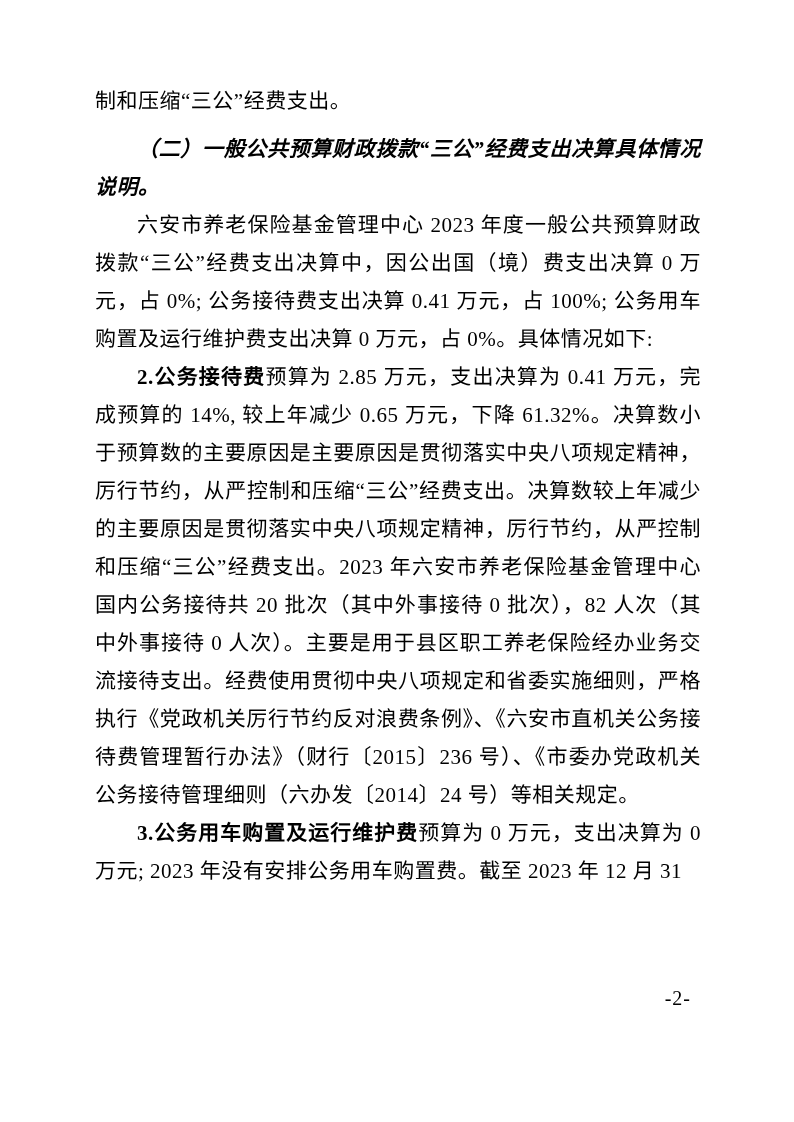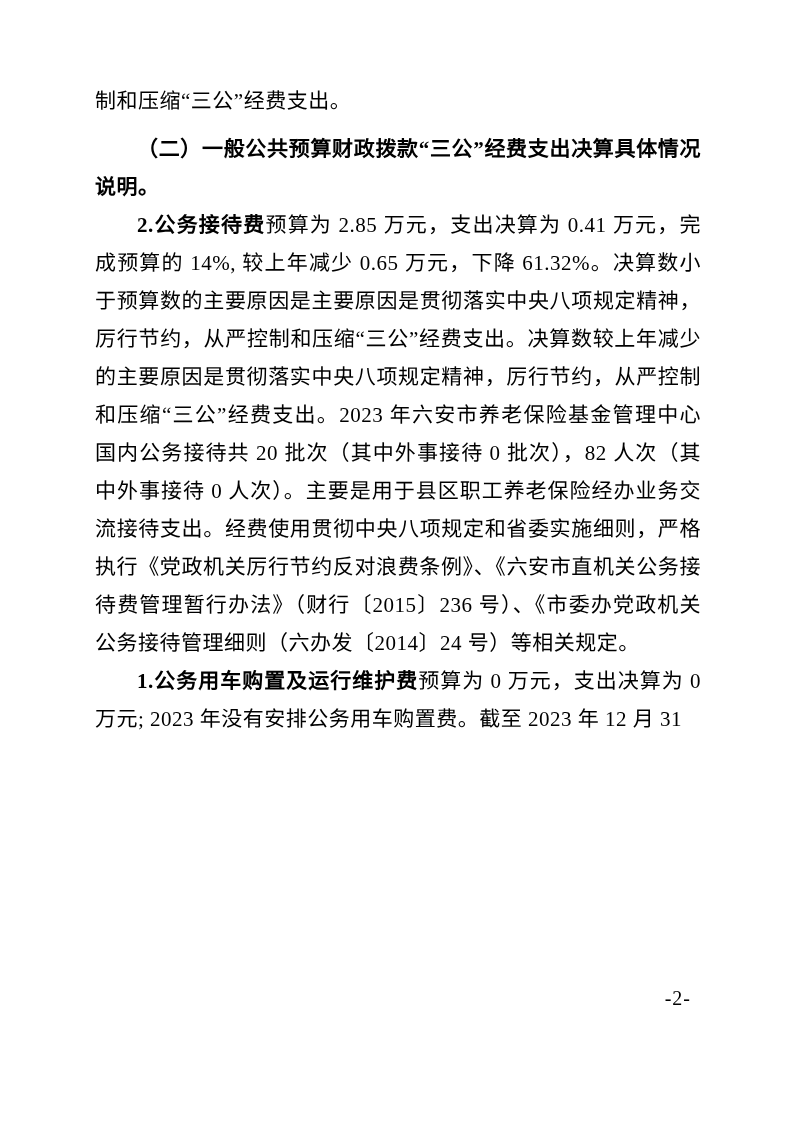--- a/index.html
+++ b/index.html
@@ -29,20 +29,21 @@
   .para {
     margin: 0;
     padding: 0;
   }
   .para.indent {
     text-indent: 2em;
   }
   .para.heading {
     font-weight: 700;
     margin-top: 10px;
+    font-style: italic;
   }
   .lead {
     font-weight: 700;
   }
   .page-number {
     position: absolute;
     left: 95px;
     top: 983px;
     width: 596px;
     text-align: right;
@@ -54,22 +55,23 @@
 </head>
 <body>
 
 <div class="sheet">
   <div class="content">
 
     <p class="para"><span>制和压缩“三公”经费支出。</span></p>
 
     <p class="para heading indent"><span>（二）一般公共预算财政拨款“三公”经费支出决算具体情况说明。</span></p>
 
+    <p class="para indent"><span>六安市养老保险基金管理中心 2023 年度一般公共预算财政拨款“三公”经费支出决算中，因公出国（境）费支出决算 0 万元，占 0%; 公务接待费支出决算 0.41 万元，占 100%; 公务用车购置及运行维护费支出决算 0 万元，占 0%。具体情况如下:</span></p>
 
 
     <p class="para indent"><strong class="lead">2.公务接待费</strong><span>预算为 2.85 万元，支出决算为 0.41 万元，完成预算的 14%, 较上年减少 0.65 万元，下降 61.32%。决算数小于预算数的主要原因是主要原因是贯彻落实中央八项规定精神，厉行节约，从严控制和压缩“三公”经费支出。决算数较上年减少的主要原因是贯彻落实中央八项规定精神，厉行节约，从严控制和压缩“三公”经费支出。2023 年六安市养老保险基金管理中心国内公务接待共 20 批次（其中外事接待 0 批次），82 人次（其中外事接待 0 人次）。主要是用于县区职工养老保险经办业务交流接待支出。经费使用贯彻中央八项规定和省委实施细则，严格执行《党政机关厉行节约反对浪费条例》、《六安市直机关公务接待费管理暂行办法》（财行〔2015〕236 号）、《市委办党政机关公务接待管理细则（六办发〔2014〕24 号）等相关规定。</span></p>
 
-    <p class="para indent"><strong class="lead">1.公务用车购置及运行维护费</strong><span>预算为 0 万元，支出决算为 0 万元; 2023 年没有安排公务用车购置费。截至 2023 年 12 月 31</span></p>
+    <p class="para indent"><strong class="lead">3.公务用车购置及运行维护费</strong><span>预算为 0 万元，支出决算为 0 万元; 2023 年没有安排公务用车购置费。截至 2023 年 12 月 31</span></p>
 
   </div>
 
   <div class="page-number">-2-</div>
 </div>
 
 </body></html>

